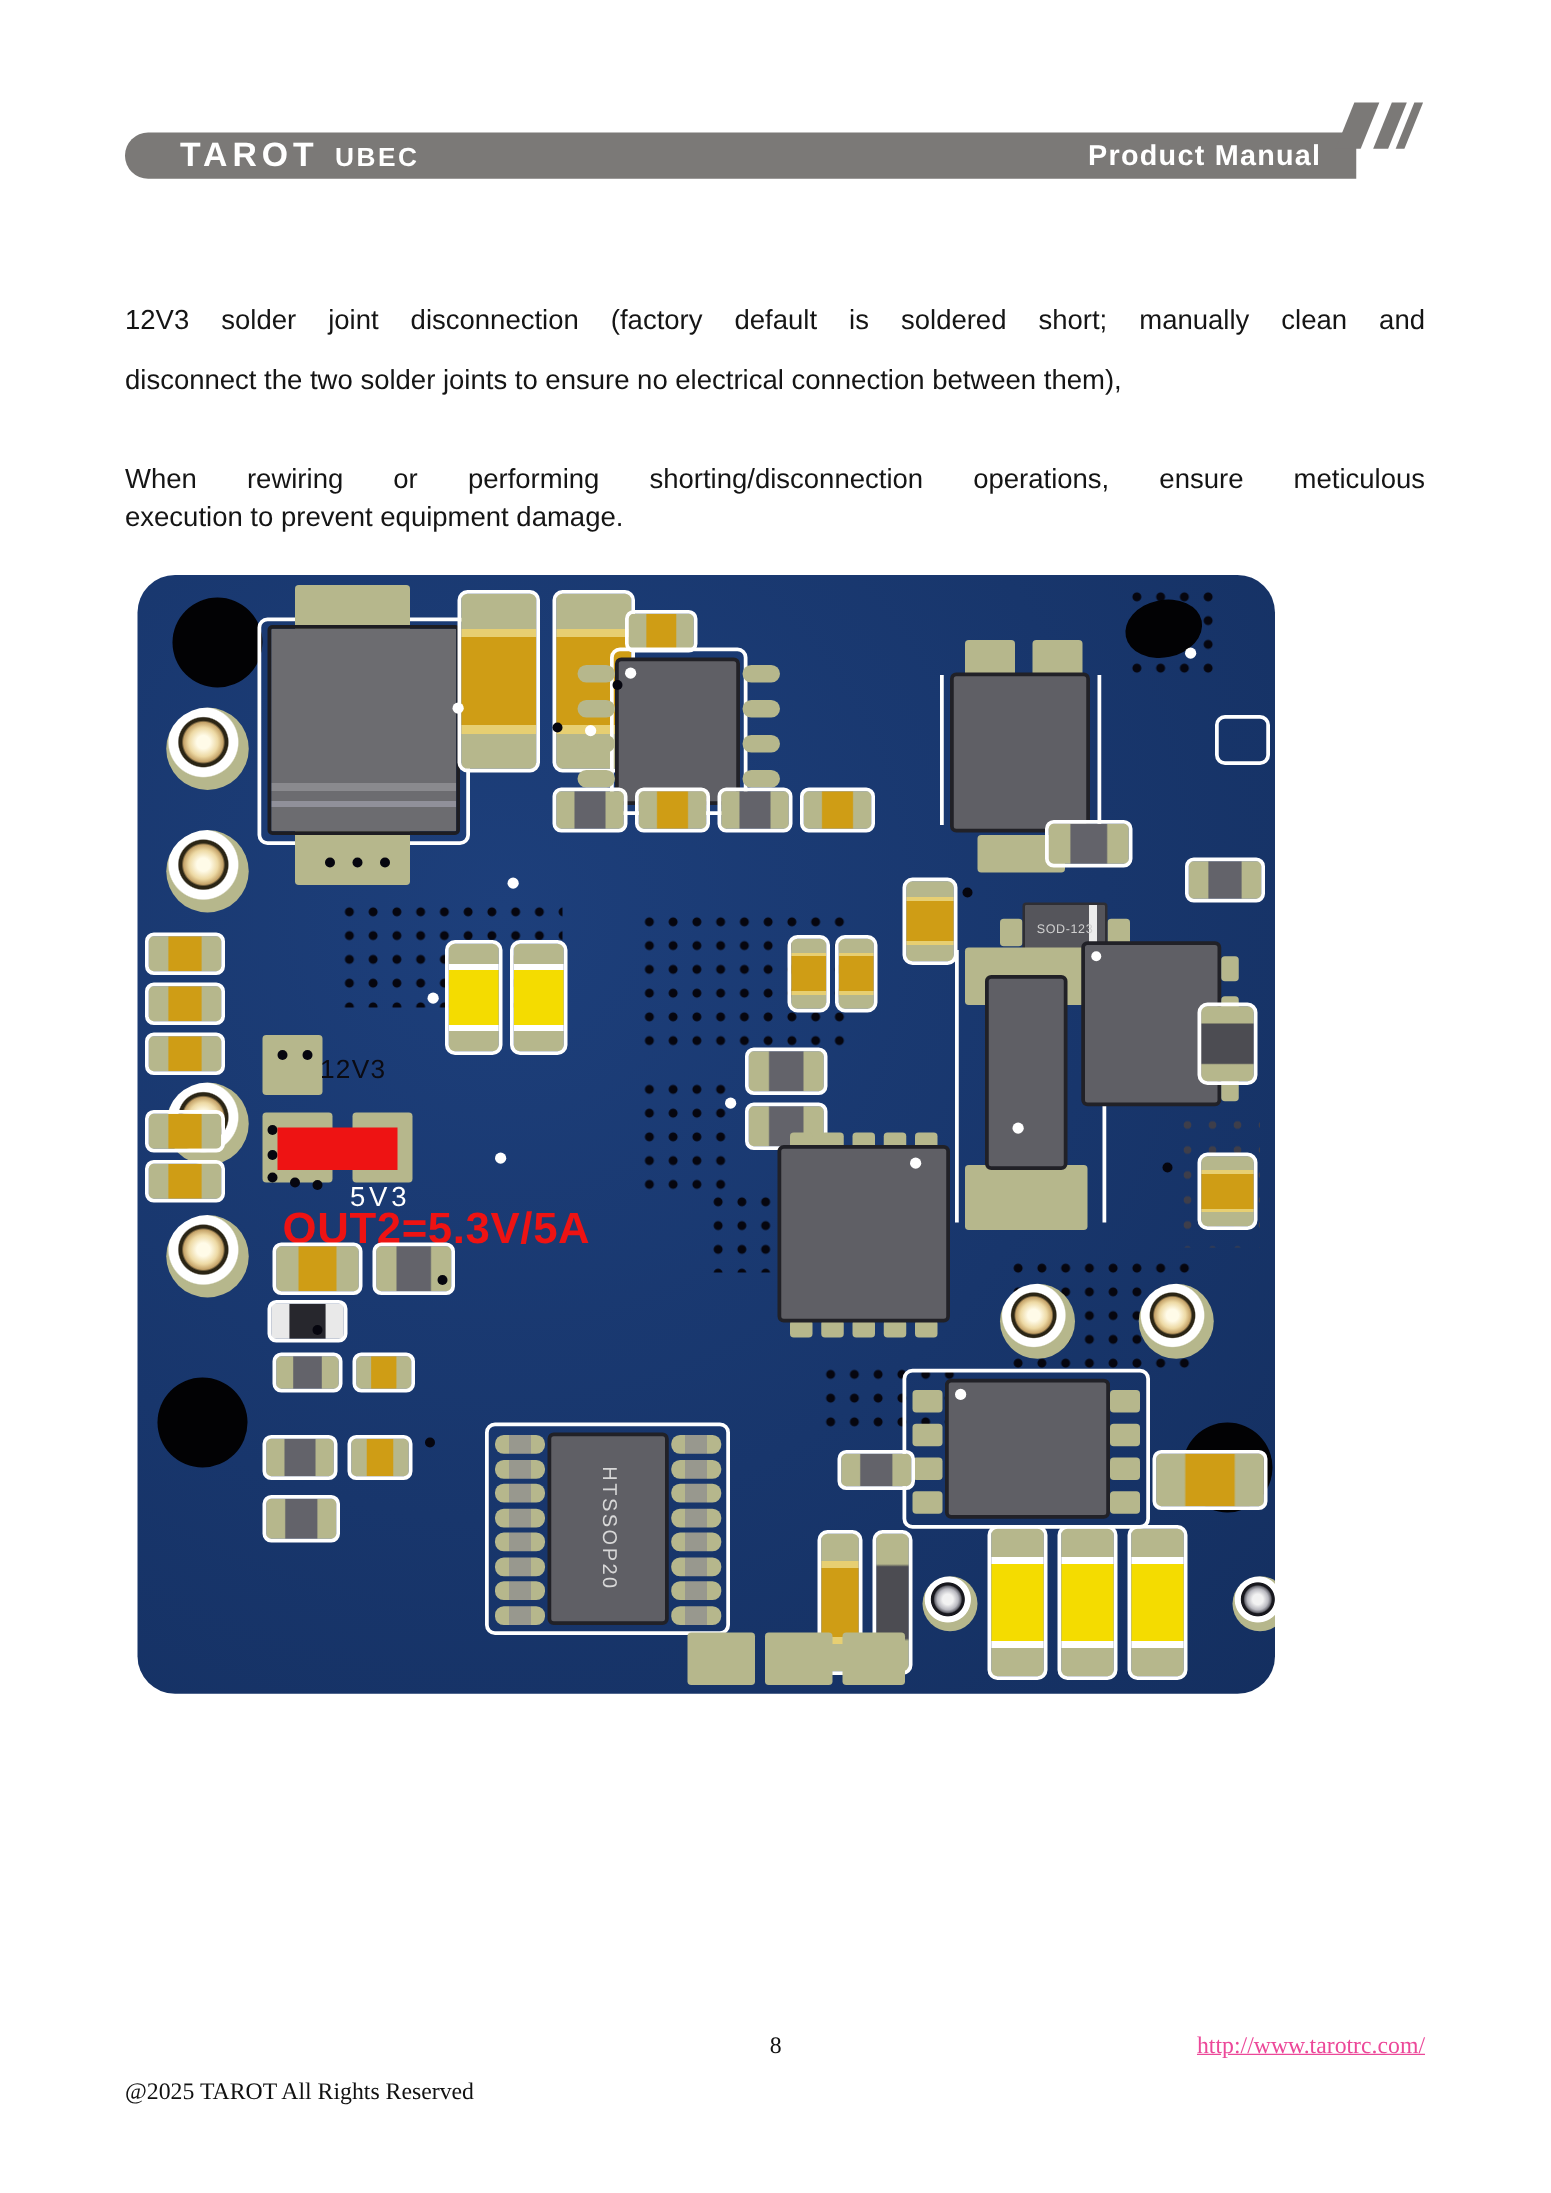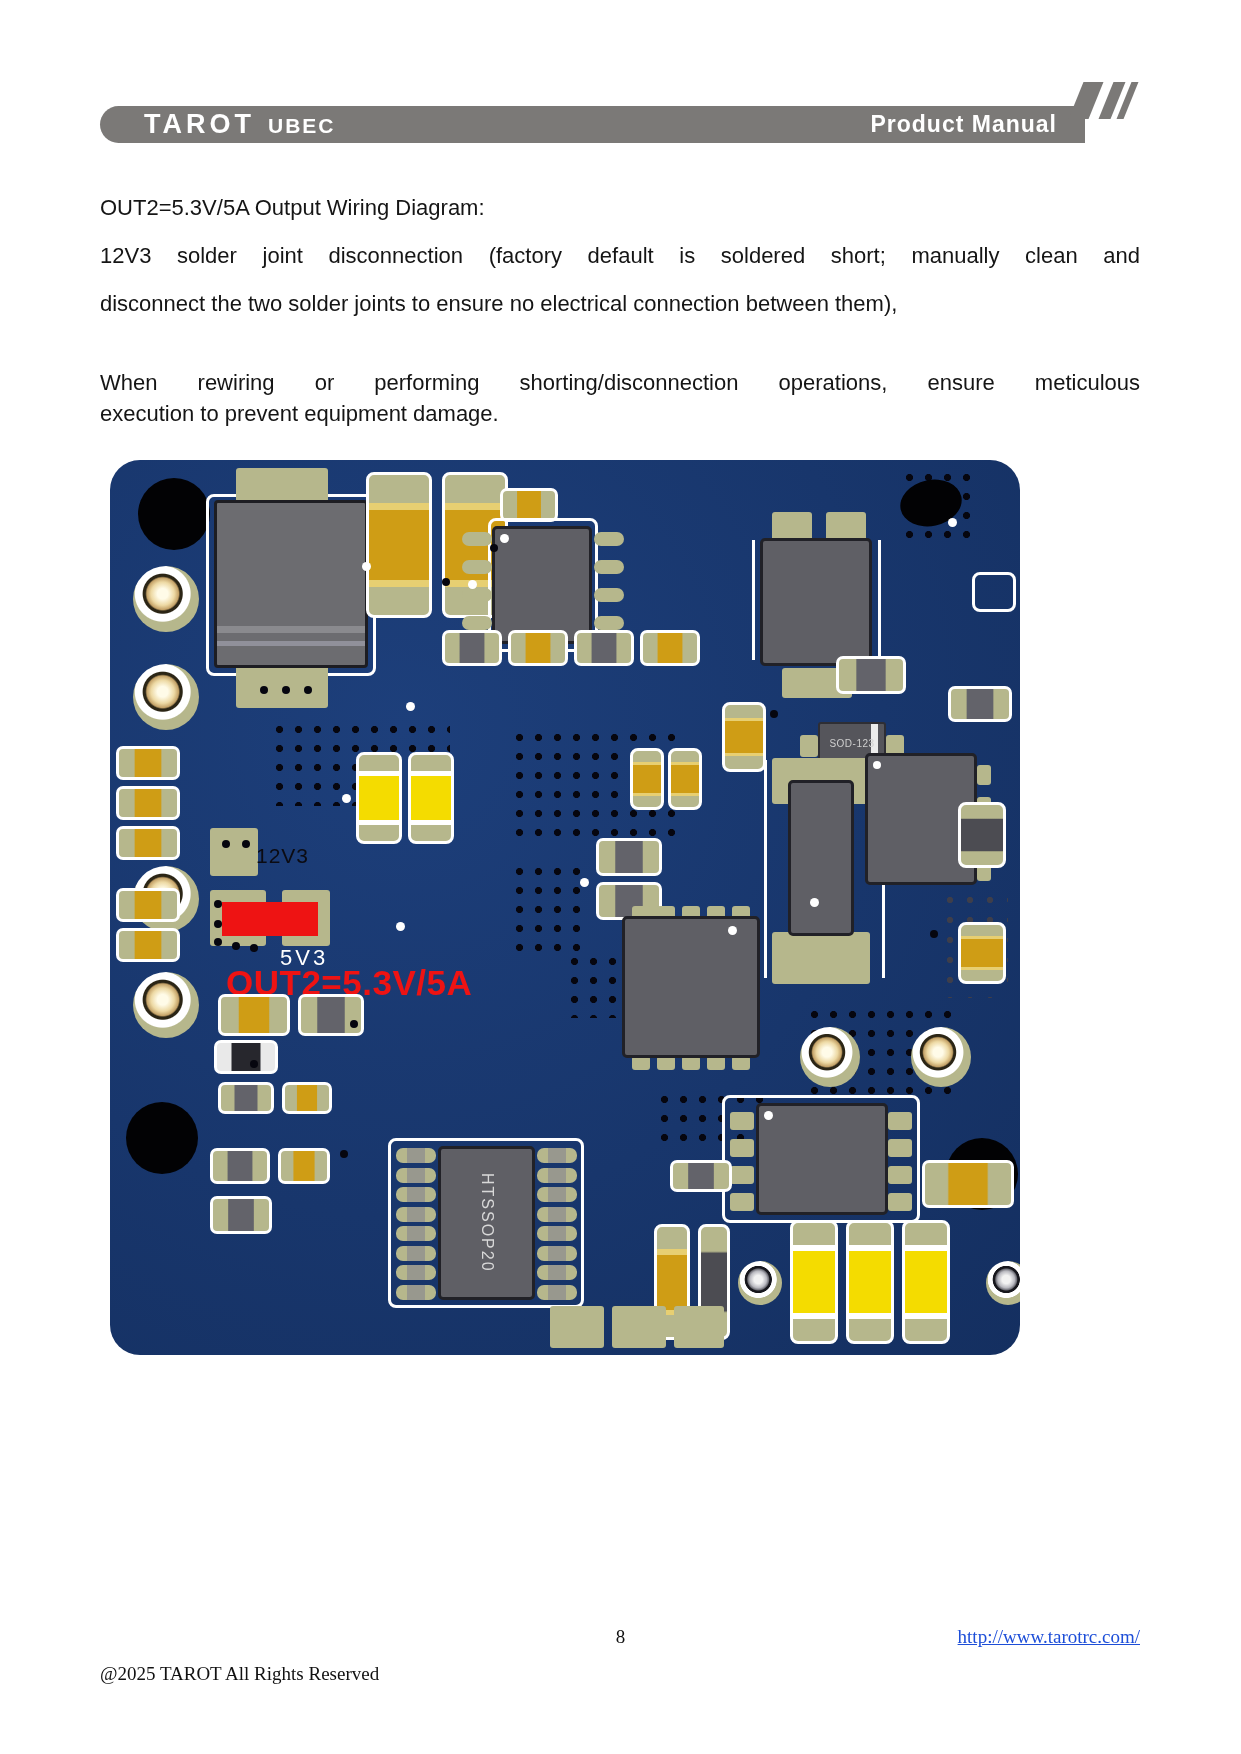--- a/index.html
+++ b/index.html
@@ -54,41 +54,40 @@
   .silk12{color:#0b0b12;font-size:21px;letter-spacing:1px;font-weight:500;}
   .silk5{color:#ffffff;font-size:22px;letter-spacing:3px;font-weight:500;}
   .out2{color:#ee1313;font-weight:bold;font-size:35px;letter-spacing:.5px;white-space:nowrap;}
   .vtxt{display:flex;align-items:center;justify-content:center;writing-mode:vertical-rl;color:#d8d8d8;font-size:16px;letter-spacing:2px;}
 
   
   .foot{position:absolute;top:1626px;font-family:"Liberation Serif",serif;font-size:19px;color:#111;}
   .foot.left{left:100px;margin-top:37px;}
   .foot.center{left:0;width:1241px;text-align:center;}
   .foot.right{left:840px;width:300px;text-align:right;}
-  .foot a{color:#1d4ed8;text-decoration:underline;}
+  .foot a{color:#ec4899;text-decoration:underline;}
 </style>
 </head>
 <body>
 
 <div class="page">
 
   <header>
     <div class="banner-bar">
       <div class="brand">
         <span class="brand-main">TAROT</span>
         <span class="brand-sub">UBEC</span>
       </div>
       <div class="banner-right">Product Manual</div>
     </div>
     <div class="cap c0"></div>
     <div class="cap c1"></div>
     <div class="cap c2"></div>
   </header>
 
-  <div class="t" style="top:195px;">OUT2=5.3V/5A Output Wiring Diagram:</div>
   <div class="t just" style="top:243px;">12V3 solder joint disconnection (factory default is soldered short; manually clean and</div>
   <div class="t" style="top:291px;">disconnect the two solder joints to ensure no electrical connection between them),</div>
   <div class="t just" style="top:370px;">When rewiring or performing shorting/disconnection operations, ensure meticulous</div>
   <div class="t" style="top:401px;">execution to prevent equipment damage.</div>
 
   <figure class="pcb">
 
     <div class="a dotsg" style="left:200px;top:70px;width:90px;height:58px;"></div>
     <div class="a dots" style="left:160px;top:260px;width:180px;height:86px;"></div>
     <div class="a dots" style="left:400px;top:268px;width:175px;height:116px;"></div>

